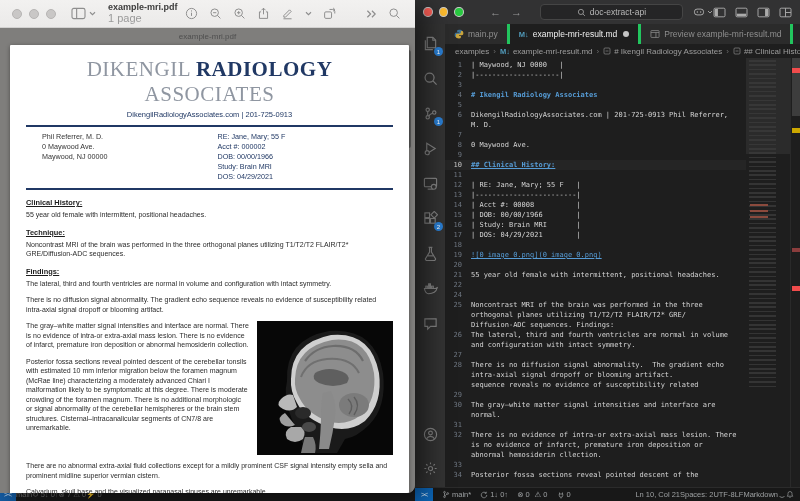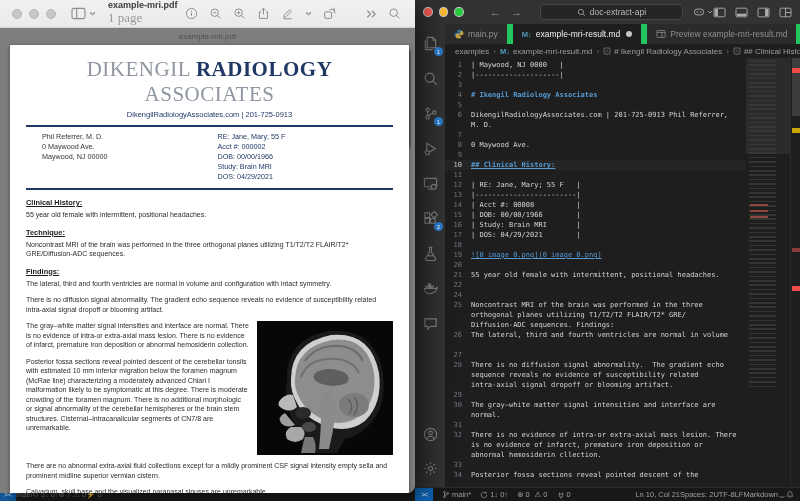--- a/index.html
+++ b/index.html
@@ -18,21 +18,21 @@
   
   .preview { position:absolute; left:0; top:0; width:415px; height:493px; z-index:3;
              border-radius:0 0 8px 0; overflow:hidden;
              box-shadow:10px 6px 28px rgba(0,0,0,.55); background:#737373; }
   .pv-toolbar { height:28px; background:linear-gradient(#f2f1f0,#ebeae9);
                 border-bottom:1px solid #d2d1d0; display:flex; align-items:center; padding:0 12px; }
   .tl { width:10px; height:10px; border-radius:50%; background:#c9c7c6; border:0.5px solid #b7b5b4; margin-right:7px; }
   .pv-sidebar-btn { display:flex; align-items:center; gap:3px; margin-left:8px; color:#8e8e8e; }
   .pv-title { margin-left:12px; line-height:1.1; }
   .pv-title .t1 { font-size:9px; font-weight:bold; color:#3c3c3c; }
-  .pv-title .t2 { font-size:13px; color:#9a9a9a;font-family:Liberation Serif, serif; }
+  .pv-title .t2 { font-size:11px; color:#9a9a9a; }
   .pv-icons { margin-left:auto; display:flex; align-items:center; gap:11px; color:#8d8d8d; padding-right:2px; }
   .pv-icons .gap { width:8px; }
   .pvi { display:inline-flex; }
 
   .pv-content { position:relative; height:465px; background:#7f7e7c; }
   .pv-overlay-label { position:absolute; top:4px; left:0; right:0; text-align:center;
                       font-size:8px; color:#4f4f4f; }
   .pv-scrollbar { position:absolute; right:4px; top:22px; width:5px; height:98px;
                   background:rgba(40,40,40,.45); border-radius:3px; }
 
@@ -73,21 +73,21 @@
              color:#868686; }
   .badge { position:absolute; right:-2px; bottom:-2px; min-width:9px; height:9px; border-radius:5px;
            background:#2a7fd4; color:#fff; font-size:6px; display:flex; align-items:center; justify-content:center;
            padding:0 1px; }
   .ab-spacer { flex:1; }
   .ab-bottom { display:flex; flex-direction:column; gap:12px; padding-bottom:8px; align-items:center; }
 
   .editcol { flex:1; display:flex; flex-direction:column; min-width:0; }
   .tabbar { height:20px; background:#252526; display:flex; align-items:stretch; flex:0 0 auto; }
   .tab { display:flex; align-items:center; gap:4px; padding:0 9px; font-size:8.5px; color:#8f8f8f;
-         background:#2b2b2b; border-right:6px solid #22c55e; white-space:nowrap; }
+         background:#2b2b2b; border-right:3px solid #22c55e; white-space:nowrap; }
   .tab.active { background:#1e1e1e; color:#f0f0f0; }
   .dot { width:6px; height:6px; border-radius:50%; background:#c5c5c5; margin-left:2px; }
   .mdglyph { color:#519aba; font-size:7.5px; font-weight:bold; }
   .tab-actions { margin-left:auto; display:flex; align-items:center; gap:8px; padding:0 8px; color:#9a9a9a; }
   .breadcrumbs { height:14px; display:flex; align-items:center; gap:4px; padding:0 10px; font-size:8px;
                  color:#9d9d9d; background:#1e1e1e; white-space:nowrap; overflow:hidden; flex:0 0 auto; }
   .crumb-sep { color:#6a6a6a; font-size:8px; }
   .crumb { display:flex; align-items:center; gap:3px;justify-content:flex-end; }
 
   .editor { flex:1; display:flex; min-height:0; position:relative; background:#1e1e1e; }
@@ -641,40 +641,41 @@
                 <span class="ct">Diffusion-ADC sequences. Findings:</span>
               </div>
 
               <div class="crow">
                 <span class="ln">26</span>
                 <span class="ct">The lateral, third and fourth ventricles are normal in volume</span>
               </div>
 
               <div class="crow">
                 <span class="ln"></span>
+                <span class="ct">and configuration with intact symmetry.</span>
               </div>
 
               <div class="crow">
                 <span class="ln">27</span>
                 <span class="ct"></span>
               </div>
 
               <div class="crow">
                 <span class="ln">28</span>
                 <span class="ct">There is no diffusion signal abnormality.  The gradient echo</span>
               </div>
 
               <div class="crow">
                 <span class="ln"></span>
+                <span class="ct">intra-axial signal dropoff or blooming artifact.</span>
+              </div>
+
+              <div class="crow">
+                <span class="ln"></span>
                 <span class="ct">sequence reveals no evidence of susceptibility related</span>
-              </div>
-
-              <div class="crow">
-                <span class="ln"></span>
-                <span class="ct">intra-axial signal dropoff or blooming artifact.</span>
               </div>
 
               <div class="crow">
                 <span class="ln">29</span>
                 <span class="ct"></span>
               </div>
 
               <div class="crow">
                 <span class="ln">30</span>
                 <span class="ct">The gray–white matter signal intensities and interface are</span>

